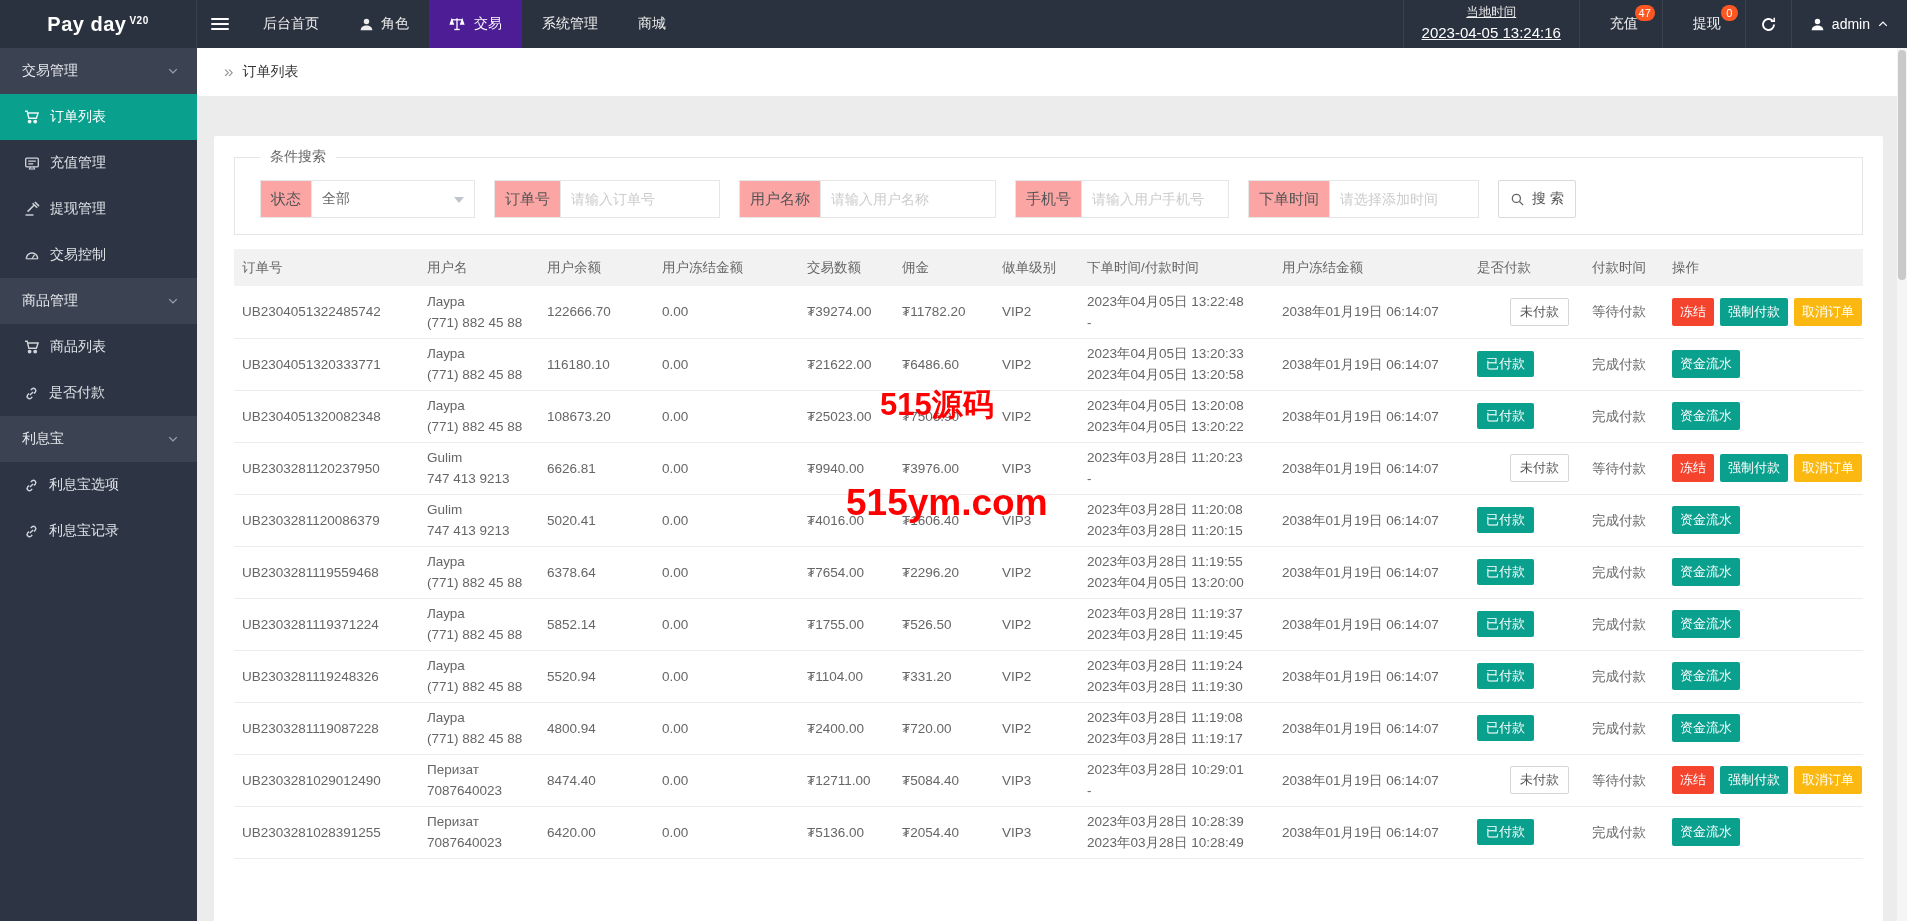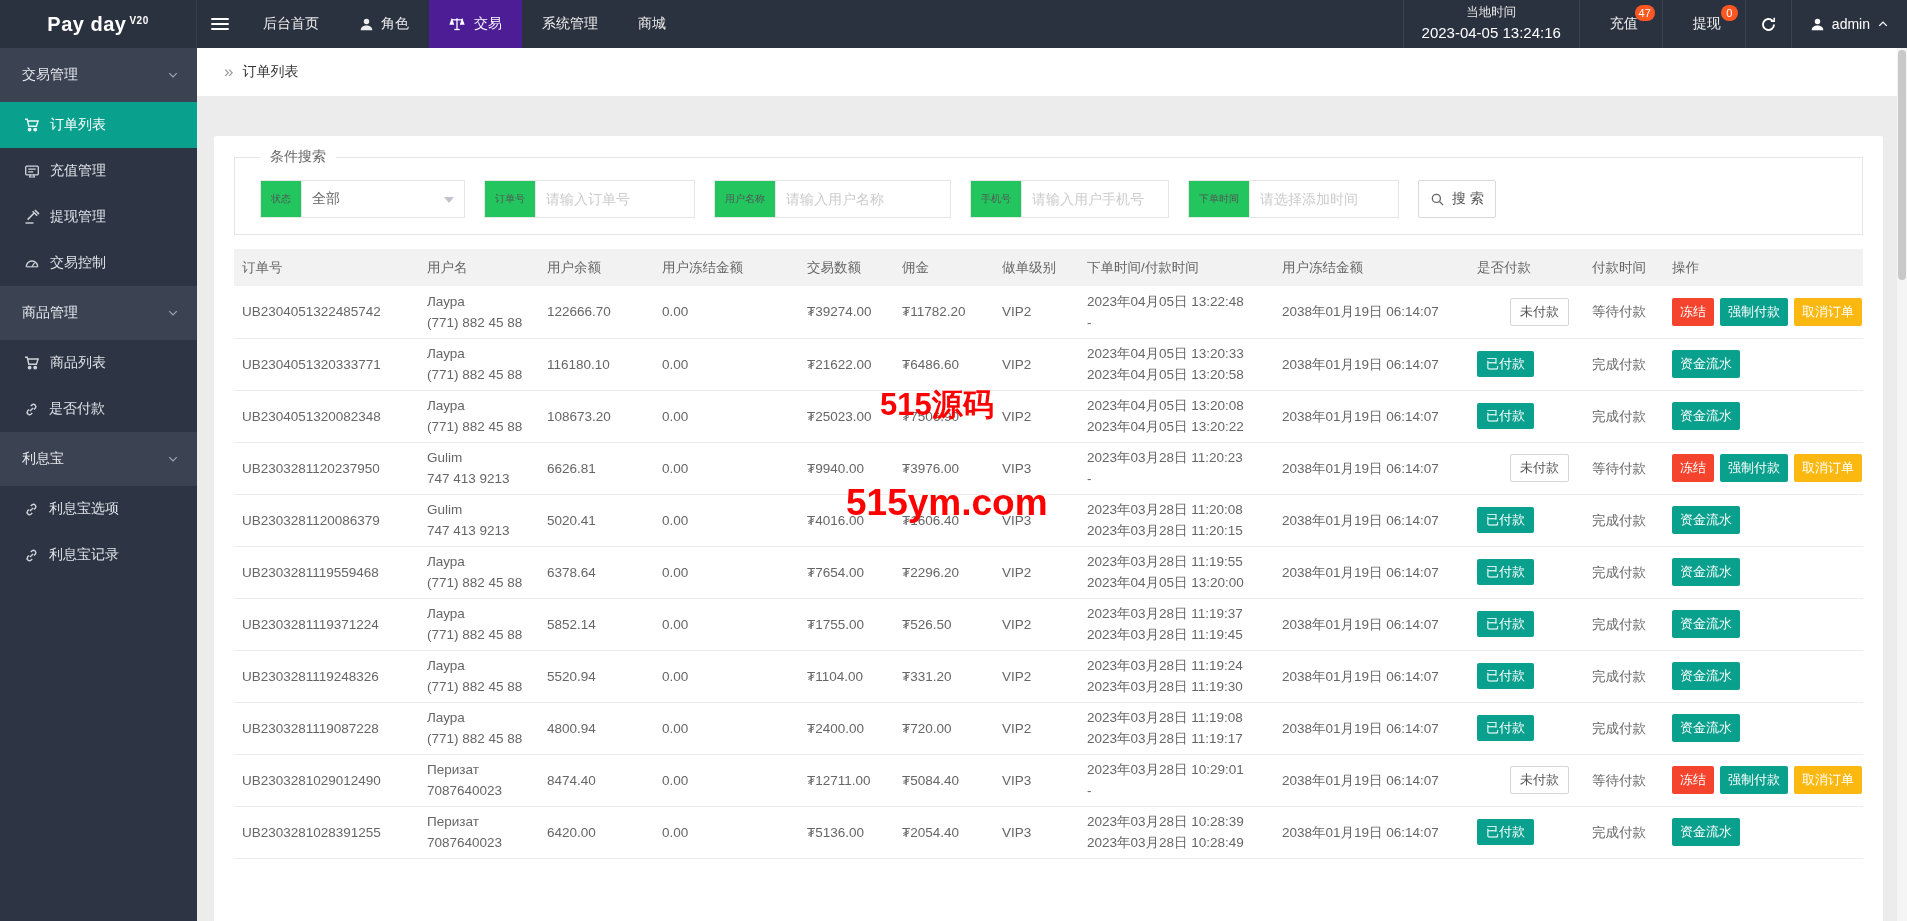--- a/index.html
+++ b/index.html
@@ -26,21 +26,21 @@
   .hamburger .bars i { display:block; height:2px; background:#fff; margin:3px 0; border-radius:1px; }
   .topmenu { display:flex; align-items:stretch; }
   .nav-item {
     display:flex; align-items:center; gap:7px; padding:0 20px; cursor:pointer;
     font-size:14px; color:#ededed;
   }
   .nav-item.active { background:#4c1d95; color:#fff;gap:9px; }
   .nav-right { margin-left:auto; display:flex; align-items:stretch; }
   .clock {
     display:flex; flex-direction:column; align-items:center; justify-content:center;
-    padding:0 18px; line-height:1.5; border-left:1px solid rgba(255,255,255,.08);
+    padding:0 18px; line-height:1.5; border-left:1px solid rgba(255,255,255,.08);text-decoration:underline;
   }
   .clock .lbl { font-size:12.5px; color:#e8e8e8; }
   .clock .tm  { font-size:15px; color:#fff; }
   .nav-badge-item {
     position:relative; display:flex; align-items:center; padding:0 24px 0 30px;
     cursor:pointer; border-left:1px solid rgba(255,255,255,.08); font-size:14px;
   }
   .count-badge {
     position:absolute; top:5px; right:7px; min-width:17px; height:16px; padding:0 4px;
     background:#ff5722; color:#fff; font-size:11px; line-height:16px; text-align:center;
@@ -50,21 +50,21 @@
     cursor:pointer; border-left:1px solid rgba(255,255,255,.08); }
   .user-item { display:flex; align-items:center; gap:7px; padding:0 18px; cursor:pointer;
     border-left:1px solid rgba(255,255,255,.08); font-size:14px; color:#fff; }
 
   
   .sidebar {
     position:absolute; top:48px; left:0; bottom:0; width:197px;
     background:#2d3544; z-index:20;
   }
   .side-group-title {
-    height:54px; display:flex; align-items:center; padding:0 18px 0 22px;
+    height:46px; display:flex; align-items:center; padding:0 18px 0 22px;
     background:#3b4352; color:#e6e9ee; font-size:14px; cursor:pointer;
   }
   .side-group-title .chev { margin-left:auto; color:#99a2b0; }
   .side-item {
     height:46px; display:flex; align-items:center; gap:10px; padding-left:24px;
     color:#dfe3e8; font-size:14px; cursor:pointer;
   }
   .side-item.active { background:#0aa08e; color:#fff; }
   .side-item .si { opacity:.92; }
 
@@ -85,23 +85,23 @@
   }
   fieldset.search-field {
     border:1px solid #e6e6e6; padding:14px 15px 16px; margin-bottom:14px;
   }
   fieldset.search-field legend {
     margin-left:10px; padding:0 10px; color:#666; font-size:14px;
   }
   .search-row { display:flex; align-items:center; gap:19px; margin-left:10px; }
   .sgroup { display:flex; height:38px; }
   .slabel {
-    background:#22c55e; border:1px solid #e6e6e6; border-right:none;
+    background:#fca5a5; border:1px solid #e6e6e6; border-right:none;
     display:flex; align-items:center; padding:0 10px; color:#555; white-space:nowrap;
-    font-size:10px;
+    font-size:15px;
   }
   .sinput {
     border:1px solid #e6e6e6; background:#fff; padding:0 10px; font-size:14px;
     color:#666; outline:none; font-family:inherit;
   }
   .sinput::placeholder { color:#ccc; }
   .sselect {
     position:relative; border:1px solid #e6e6e6; background:#fff; width:164px;
     display:flex; align-items:center; padding:0 28px 0 10px; color:#666; cursor:pointer;
   }

